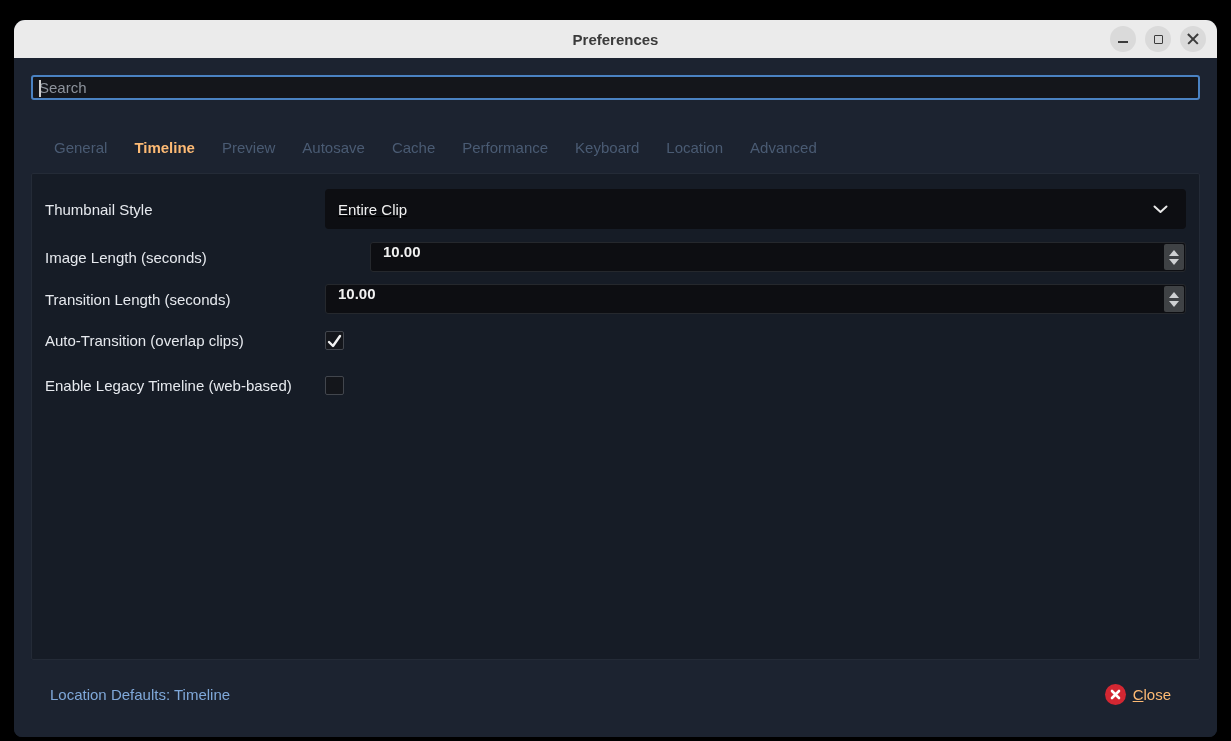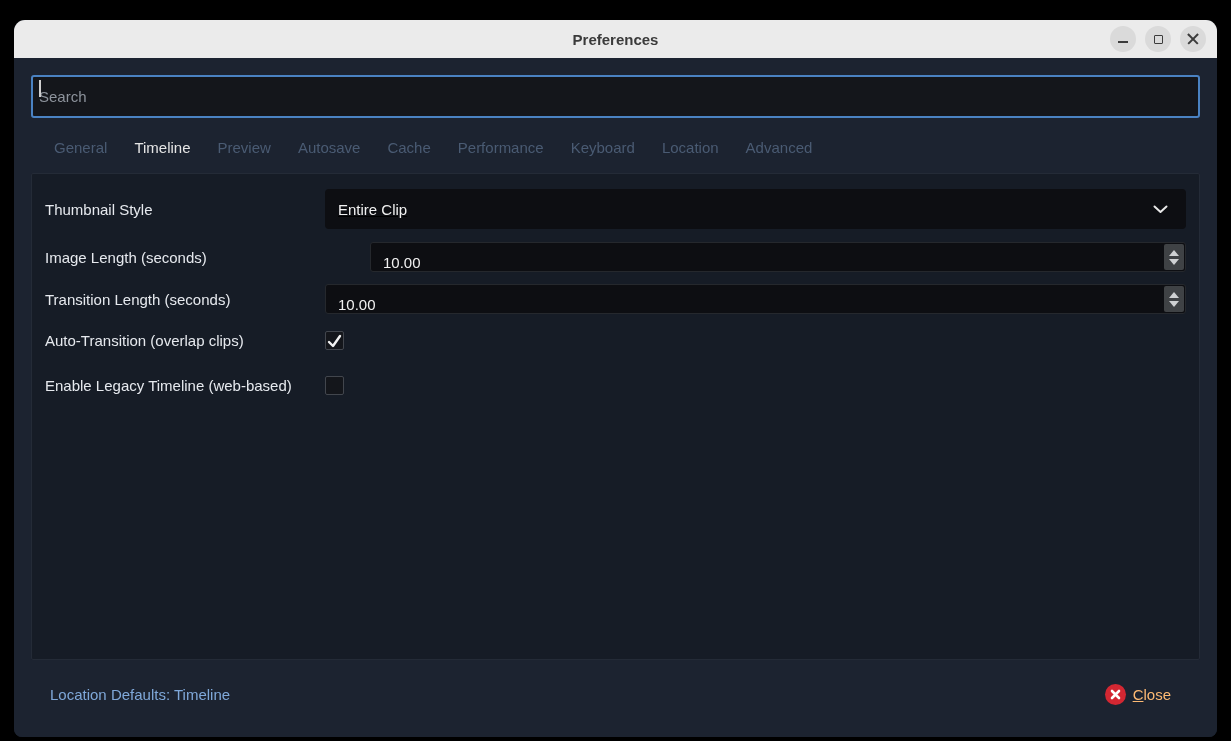--- a/index.html
+++ b/index.html
@@ -21,45 +21,45 @@
   .glyph-max { width:9px; height:9px; border:1.5px solid #3c3c3c; border-radius:1px; }
   .glyph-close { position:relative; width:12px; height:12px; }
   .glyph-close::before, .glyph-close::after { content:""; position:absolute; left:-1px; top:5px;
              width:14px; height:1.6px; background:#3c3c3c; }
   .glyph-close::before { transform:rotate(45deg); }
   .glyph-close::after  { transform:rotate(-45deg); }
 
   
   .body { position:relative; height:679px; background:#1c2330; }
 
-  .search-wrap { position:absolute; left:17px; top:17px; width:1169px; height:43px;border-radius:7px; }
+  .search-wrap { position:absolute; left:17px; top:17px; width:1169px; height:25px;border-radius:7px; }
   .search-input { width:100%; height:100%; background:#14161b; border:2px solid #4a82c2;
                   border-radius:3px; color:#e8e8e8; font-size:15px; padding-left:6px;
                   outline:none; font-family:"Liberation Sans", sans-serif; }
   .search-input::placeholder { color:#8d939c; opacity:1; }
   .caret { position:absolute; left:8px; top:5px; width:2px; height:17px; background:#cfcfcf; }
 
   .tabs { position:absolute; left:40px; top:74px; height:30px;
           display:flex; align-items:center; gap:27px; font-size:15px; }
   .tab { color:#4a5b73; cursor:default; white-space:nowrap; }
-  .tab.active { color:#e5e5e5; font-weight:normal; }
+  .tab.active { color:#fdba74; font-weight:bold; }
 
   .panel { position:absolute; left:17px; top:115px; width:1169px; height:487px;
            background:#161c26; border:1px solid #242b37; border-radius:2px; }
 
   .row { position:absolute; left:13px; right:13px; display:flex; align-items:center; }
   .row-label { width:280px; color:#e6e9ee; font-size:15px; flex:none; }
 
   .dropdown { flex:1; height:40px; background:#0d0e12; border-radius:4px;
               position:relative; display:flex; align-items:center;text-decoration:underline; }
   .dropdown-value { color:#f1f1f1; font-size:15px; padding-left:13px; }
   .dropdown-chevron { position:absolute; right:18px; top:16px; }
 
   .spinbox { flex:1; height:30px; background:#0d0e12; border:1px solid #25282d;
-             border-radius:3px; position:relative; display:flex; align-items:flex-end; }
+             border-radius:3px; position:relative; display:flex; align-items:flex-start;font-weight:bold; }
   .spin-value { color:#f1f1f1; font-size:15px; padding-left:12px; }
   .stepper { position:absolute; right:1px; top:1px; bottom:1px; width:20px;
              background:#3f4245; border-radius:2px; display:flex; flex-direction:column;
              align-items:center; justify-content:center; gap:3px; }
   .tri-up    { width:0; height:0; border-left:5px solid transparent; border-right:5px solid transparent;
                border-bottom:6px solid #cfd1d3; }
   .tri-down  { width:0; height:0; border-left:5px solid transparent; border-right:5px solid transparent;
                border-top:6px solid #cfd1d3; }
   .step-half { display:flex; align-items:center; justify-content:center; }
 

